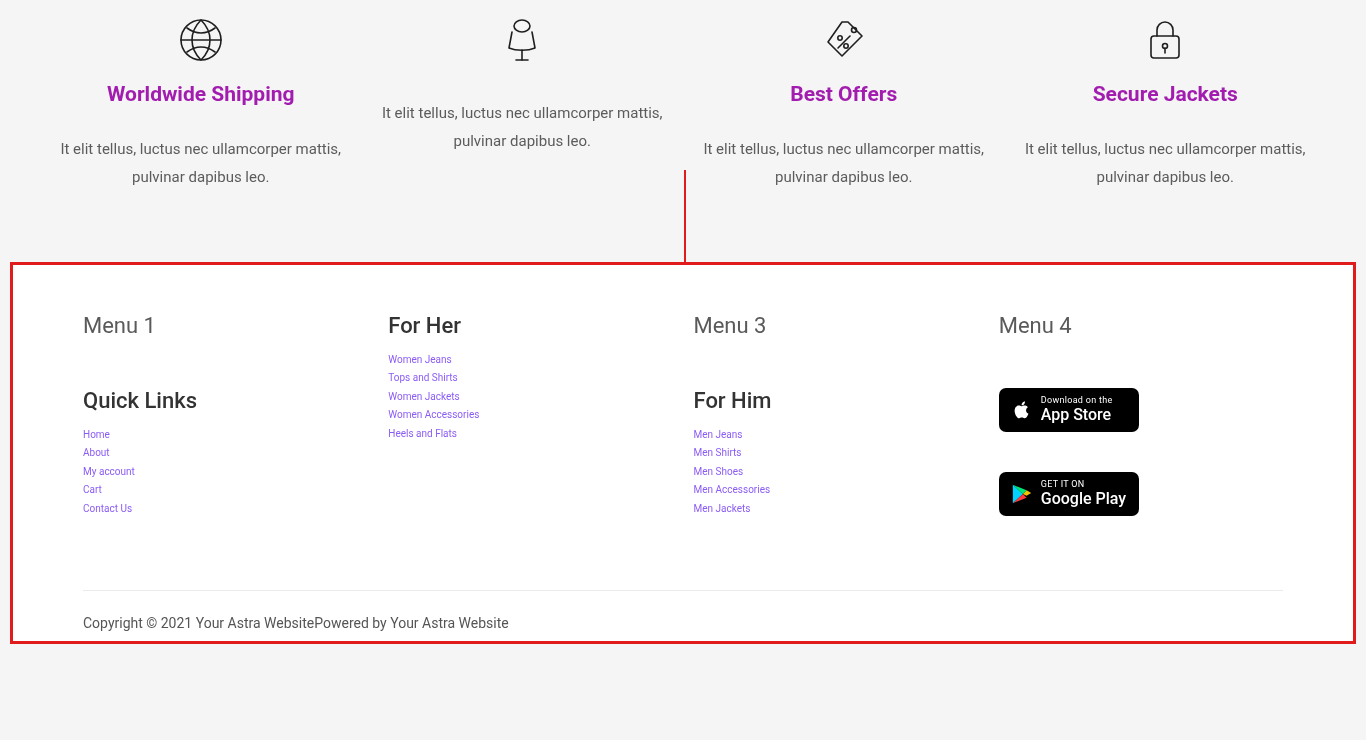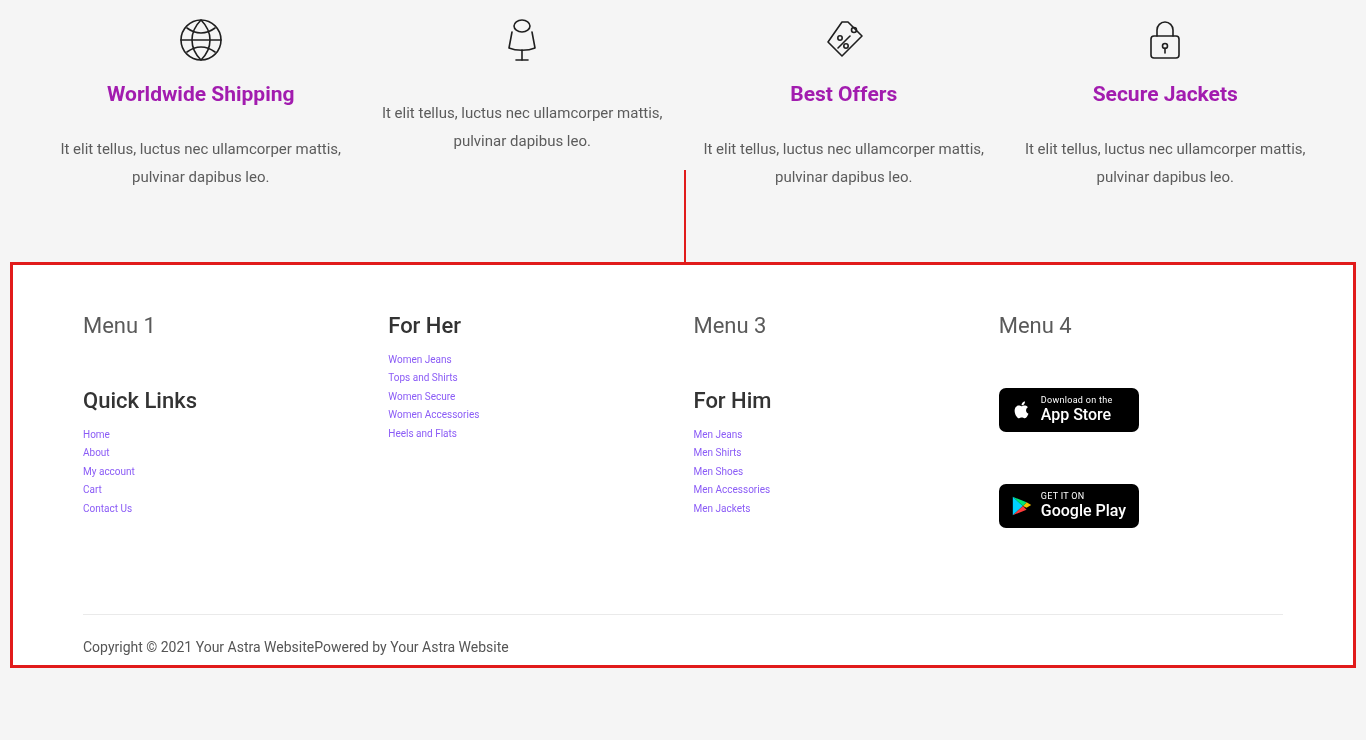--- a/index.html
+++ b/index.html
@@ -101,21 +101,21 @@
 
   .store-badge {
     display:flex;
     align-items:center;
     background:#000;
     color:#fff;
     border-radius:7px;
     width:140px;
     height:44px;
     padding:0 10px;
-    margin-bottom:52px;
+    margin-bottom:40px;
     cursor:pointer;
   }
   .store-badge .badge-icon { flex:0 0 26px; display:flex; align-items:center; justify-content:center; }
   .store-badge .badge-text { margin-left:6px; display:flex; flex-direction:column; line-height:1; }
   .store-badge .badge-top { font-size:9px; letter-spacing:.3px; }
   .store-badge .badge-bottom { font-size:16px; font-weight:500; margin-top:2px; }
 
   .footer-bottom {
     border-top:1px solid #eaeaea;
     margin:0 70px;
@@ -203,21 +203,21 @@
         <li>Cart</li>
         <li>Contact Us</li>
       </ul>
     </div>
 
     <div class="footer-col">
       <div class="col-heading">For Her</div>
       <ul>
         <li>Women Jeans</li>
         <li>Tops and Shirts</li>
-        <li>Women Secure</li>
+        <li>Women Jackets</li>
         <li>Women Accessories</li>
         <li>Heels and Flats</li>
       </ul>
     </div>
 
     <div class="footer-col">
       <div class="menu-label">Menu 3</div>
       <div class="col-heading">For Him</div>
       <ul>
         <li>Men Jeans</li>

